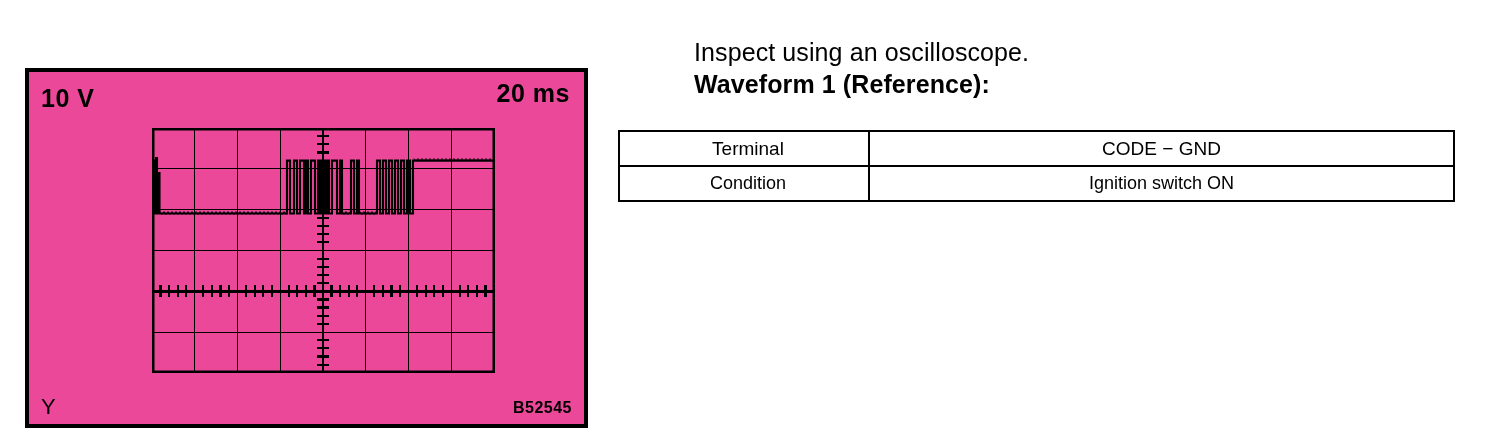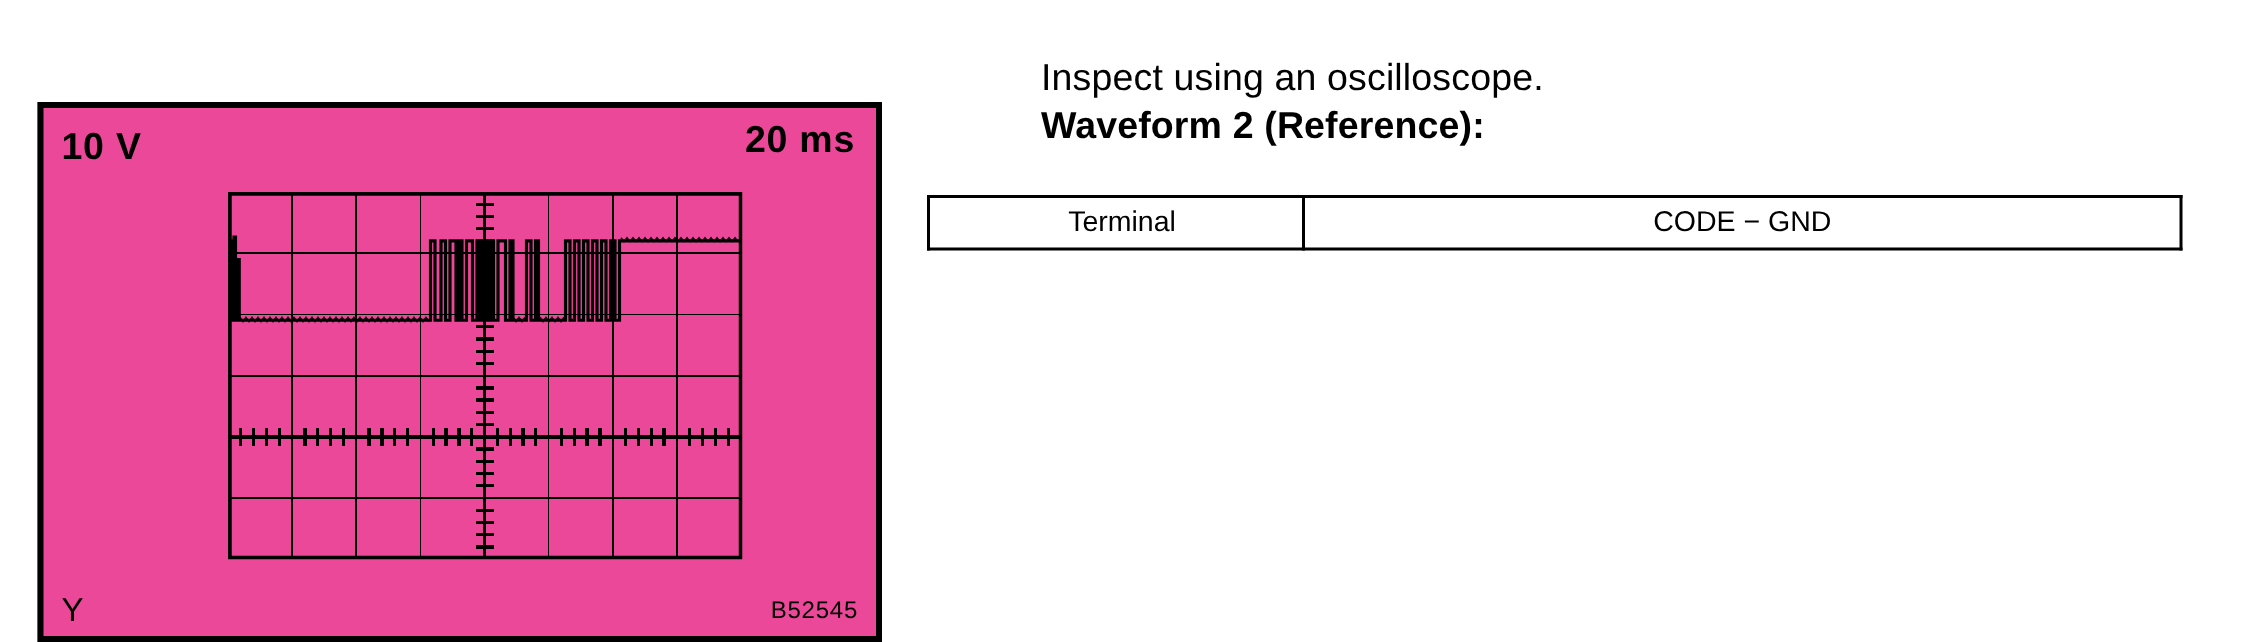--- a/index.html
+++ b/index.html
@@ -7,21 +7,21 @@
 
   
   #scope-panel{
     position:absolute;left:25px;top:40px;width:563px;height:360px;
     border:4px solid #000;background:#ec4899;box-sizing:border-box;margin-top:28px;
   }
   .scope-label{position:absolute;font-weight:bold;white-space:nowrap;}
   #scope-volt-label{left:12px;top:12px;font-size:25px;letter-spacing:0.5px;}
   #scope-time-label{right:14px;top:7px;font-size:25px;letter-spacing:0.5px;text-align:center;}
   #scope-axis-label{left:12px;bottom:4px;font-size:22px;font-weight:normal;}
-  #scope-code-label{right:12px;bottom:7px;font-size:16px;font-weight:normal;letter-spacing:0.5px;}
+  #scope-code-label{right:12px;bottom:7px;font-size:16px;font-weight:bold;letter-spacing:0.5px;}
 
   
   #graticule{
     position:absolute;left:123px;top:56px;width:343px;height:245px;
   }
   #graticule svg{display:block;}
 
   
   #right-col{position:absolute;left:618px;top:38px;width:845px;}
   #instruction-line{
@@ -192,23 +192,27 @@
         <path d="M190,83.5 L192,86.5 L194,83.5 L196,86.5 L198,83.5
                  M208,83.5 L210,86.5 L212,83.5 L214,86.5 L216,83.5 L218,86.5 L220,83.5
                  L222,86.5 L224,83.5"></path>
       </g>
     </svg>
   </div>
 </div>
 
 <div id="right-col">
   <div id="instruction-line">Inspect using an oscilloscope.</div>
-  <div id="waveform-heading">Waveform 2 (Reference):</div>
+  <div id="waveform-heading">Waveform 1 (Reference):</div>
 </div>
 
 <table id="spec-table">
   <tbody>
     <tr>
       <td class="label-cell">Terminal</td>
       <td>CODE − GND</td>
     </tr>
+    <tr>
+      <td class="label-cell">Condition</td>
+      <td>Ignition switch ON</td>
+    </tr>
   </tbody>
 </table>
 
 </body></html>

